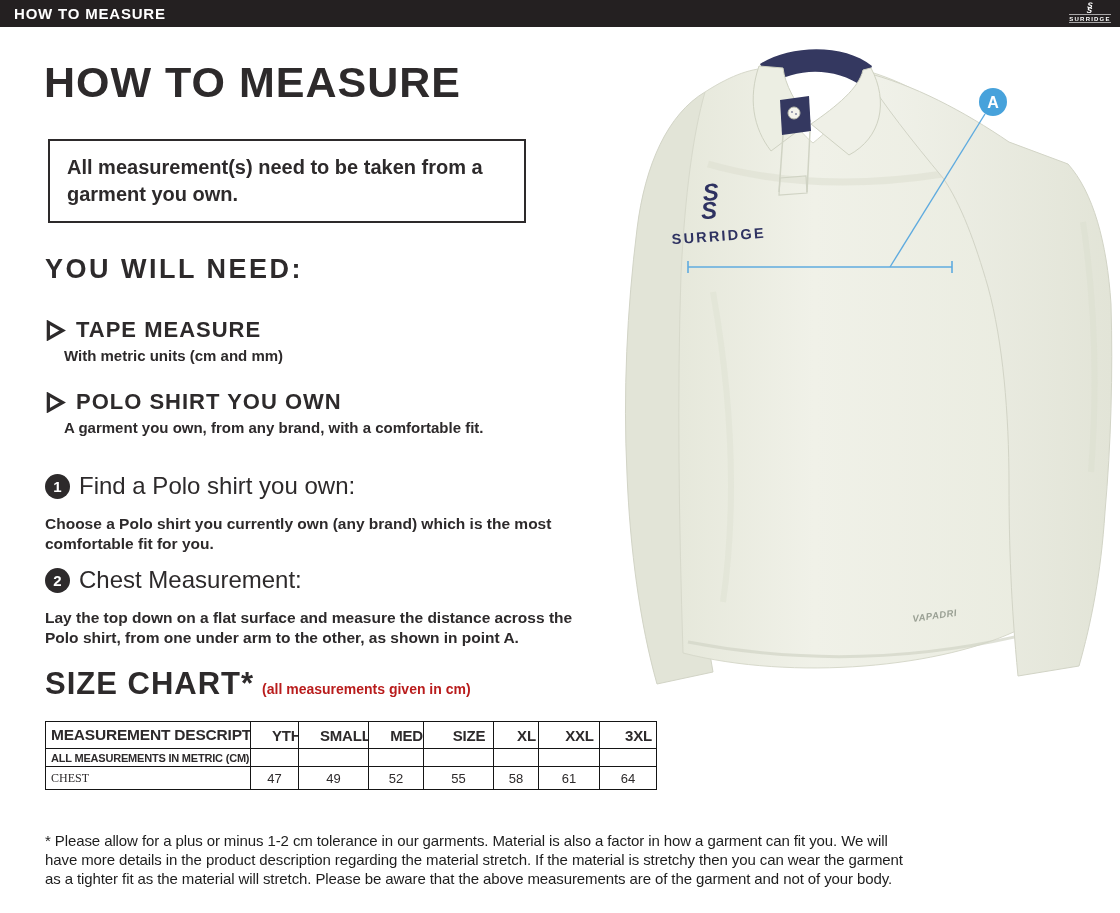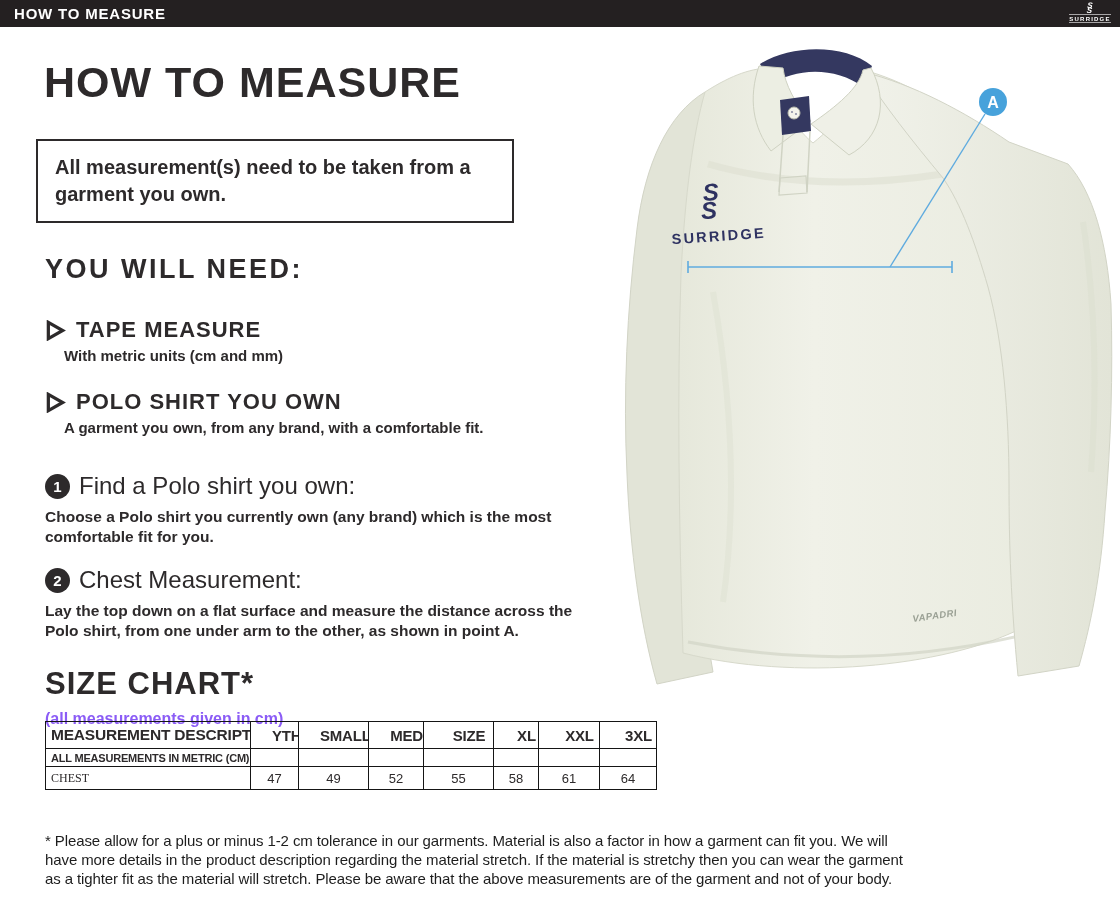--- a/index.html
+++ b/index.html
@@ -31,21 +31,21 @@
     border-top:1px solid rgba(255,255,255,.6); border-bottom:1px solid rgba(255,255,255,.6);
     padding:0.5px 0;
   }
 
   
   .h1 {
     position:absolute; left:44px; top:58px; font-size:43px; font-weight:800;
     letter-spacing:1px; color:#2d2a2b;
   }
   .note-box {
-    position:absolute; left:36px; top:139px; width:478px; height:84px;
+    position:absolute; left:48px; top:139px; width:478px; height:84px;
     border:2px solid #2d2a2b; padding:13px 17px;
   }
   .note-box p { font-size:20px; font-weight:700; line-height:1.36; color:#2d2a2b; }
 
   .ywn-heading {
     position:absolute; left:45px; top:254px; font-size:27px; font-weight:800;
     letter-spacing:2.5px; color:#2d2a2b;
   }
 
   .need-item { position:absolute; left:45px; }
@@ -57,27 +57,27 @@
   .need-2 { top:389px; }
 
   .step { position:absolute; left:45px; width:560px; }
   .step-row { display:flex; align-items:center; gap:9px; }
   .step-num {
     width:25px; height:25px; border-radius:50%; background:#2d2a2b; color:#fff;
     font-size:15px; font-weight:800; display:flex; align-items:center; justify-content:center;
     flex:0 0 auto;
   }
   .step-title { font-size:24px; font-weight:400; color:#2d2a2b; }
-  .step-desc { font-size:15.5px; font-weight:700; line-height:1.28; margin-top:7px; color:#2d2a2b; }
+  .step-desc { font-size:15.5px; font-weight:700; line-height:1.28; margin-top:14px; color:#2d2a2b; }
   .step-1 { top:472px; }
   .step-2 { top:566px; }
 
-  .sc-heading-row { position:absolute; left:45px; top:666px; display:flex; align-items:baseline; gap:8px;flex-direction:column; }
+  .sc-heading-row { position:absolute; left:45px; top:666px; display:flex; align-items:baseline; gap:8px; }
   .sc-title { font-size:31px; font-weight:800; letter-spacing:1px; color:#2d2a2b; }
-  .sc-caption { font-size:16px; font-weight:700; color:#8b5cf6; }
+  .sc-caption { font-size:14px; font-weight:700; color:#b91c1c; }
 
   
   table.size-table {
     position:absolute; left:45px; top:721px; border-collapse:collapse;
     table-layout:fixed; width:611px;
   }
   .size-table th, .size-table td {
     border:1.5px solid #151515; text-align:center; vertical-align:middle;
     overflow:hidden; white-space:nowrap;
   }

